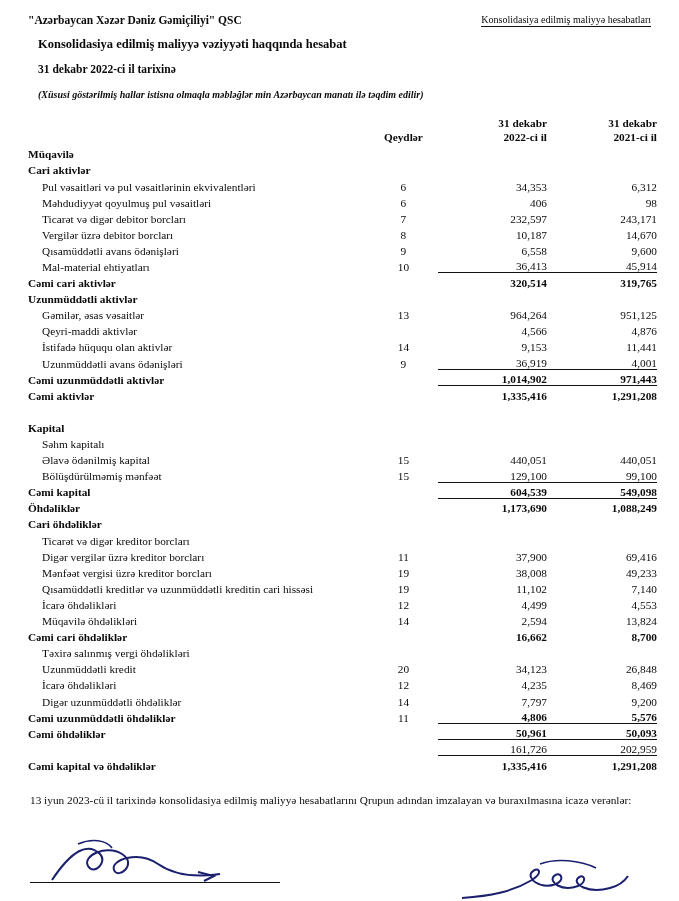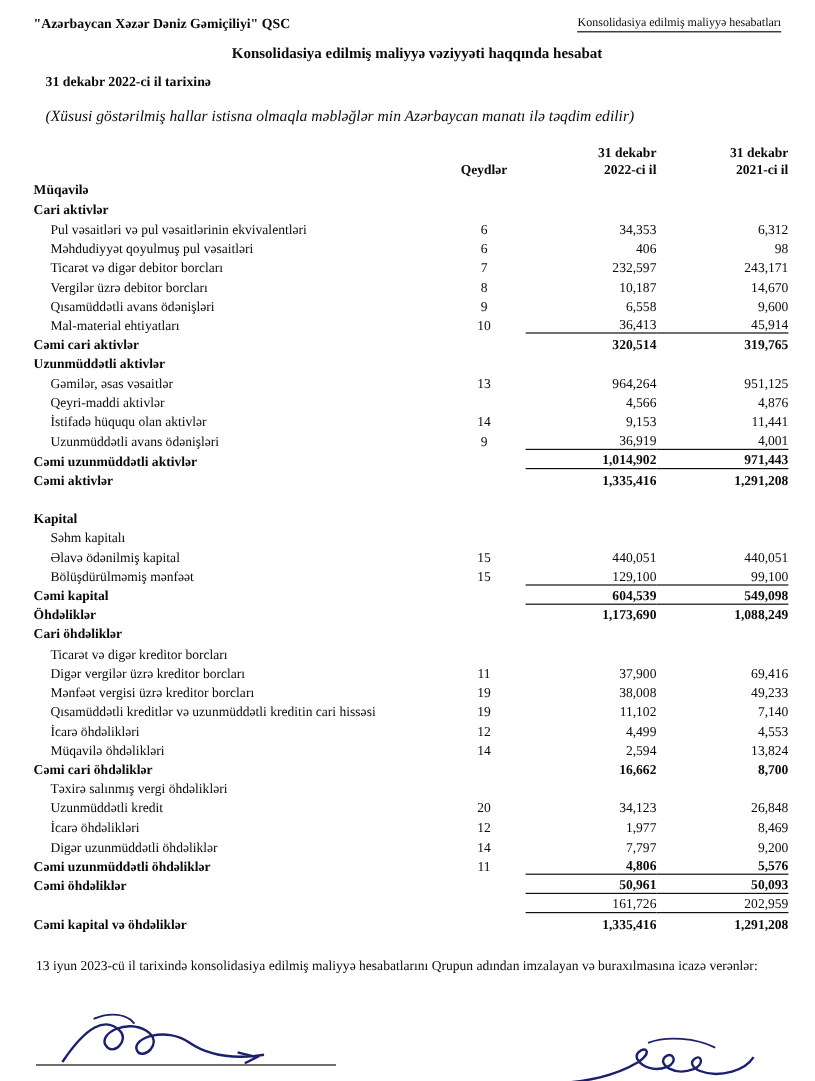--- a/index.html
+++ b/index.html
@@ -36,31 +36,30 @@
     font-size: 10px;
     border-bottom: 1px solid #111;
     padding-bottom: 1px;
     margin-right: 6px;
     white-space: nowrap;
   }
   .title1 {
     font-size: 12.5px;
     font-weight: bold;
     margin: 10px 0 0 10px;
-    text-align: center;
   }
   .title2 {
     font-size: 11.5px;
     font-weight: bold;
     margin: 11px 0 0 10px;
   }
   .note-italic {
-    font-size: 13px;
+    font-size: 10px;
     font-style: italic;
-    font-weight: normal;
+    font-weight: bold;
     margin: 14px 0 0 10px;
   }
   
   table.fin {
     width: 100%;
     border-collapse: collapse;
     margin-top: 16px;
     font-size: 11.3px;
   }
   table.fin td, table.fin th {
@@ -341,21 +340,21 @@
         </tr>
         <tr>
           <td class="lbl indent">Uzunmüddətli kredit</td>
           <td class="col-note">20</td>
           <td class="col-y1 num">34,123</td>
           <td class="col-y2 num">26,848</td>
         </tr>
         <tr>
           <td class="lbl indent">İcarə öhdəlikləri</td>
           <td class="col-note">12</td>
-          <td class="col-y1 num">1,977</td>
+          <td class="col-y1 num">4,235</td>
           <td class="col-y2 num">8,469</td>
         </tr>
         <tr>
           <td class="lbl indent">Digər uzunmüddətli öhdəliklər</td>
           <td class="col-note">14</td>
           <td class="col-y1 num">7,797</td>
           <td class="col-y2 num">9,200</td>
         </tr>
         <tr>
           <td class="lbl b">Cəmi uzunmüddətli öhdəliklər</td>

